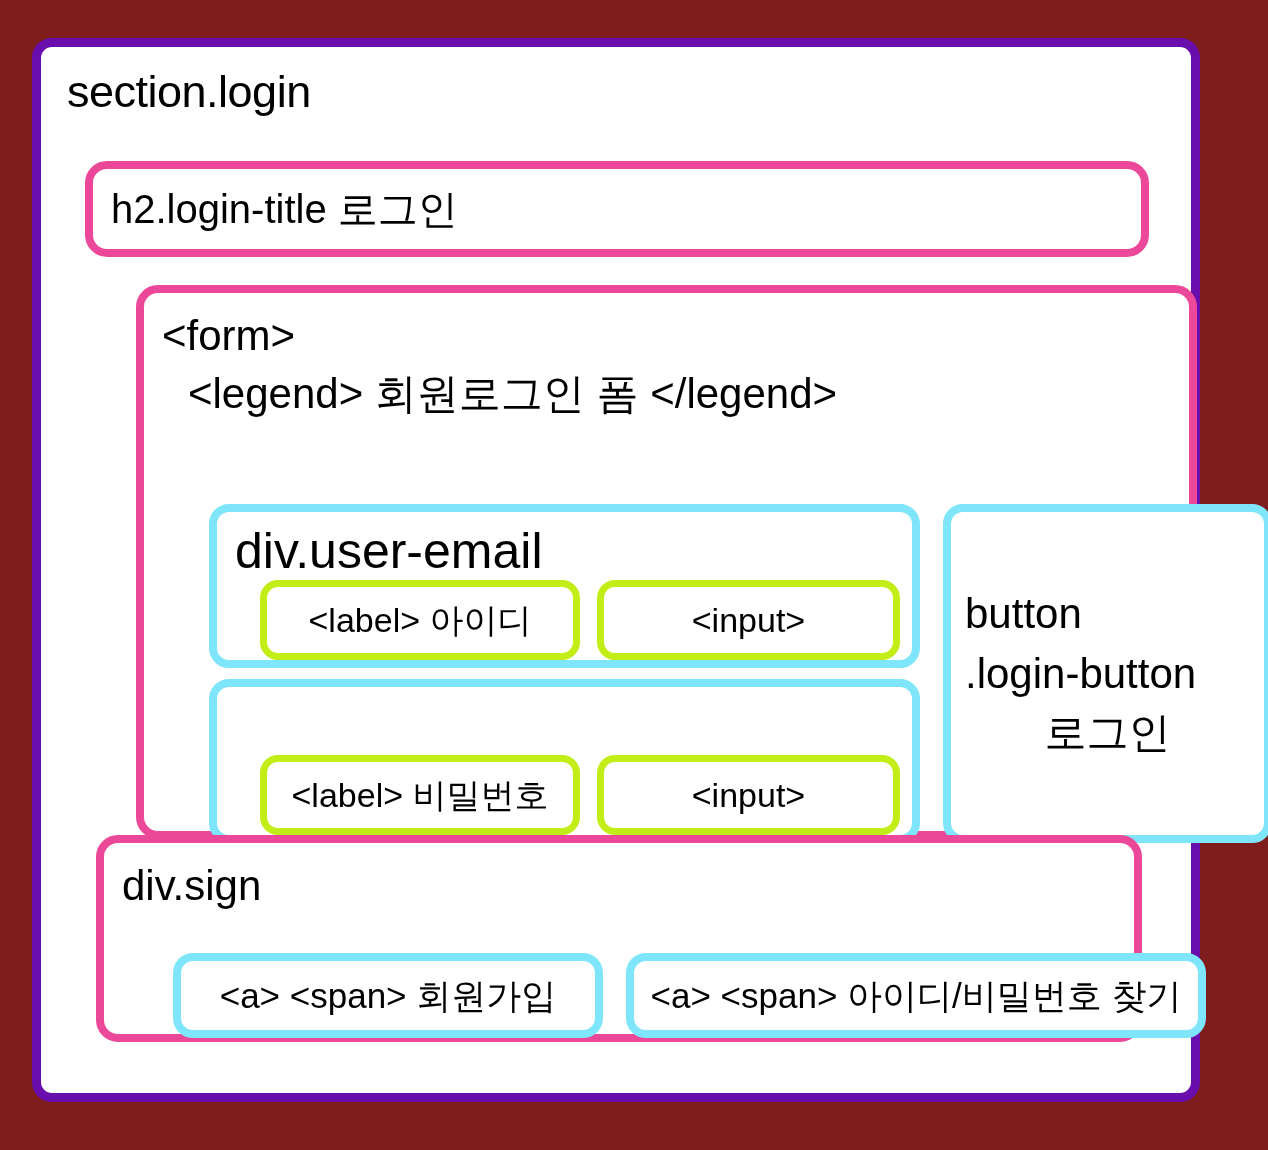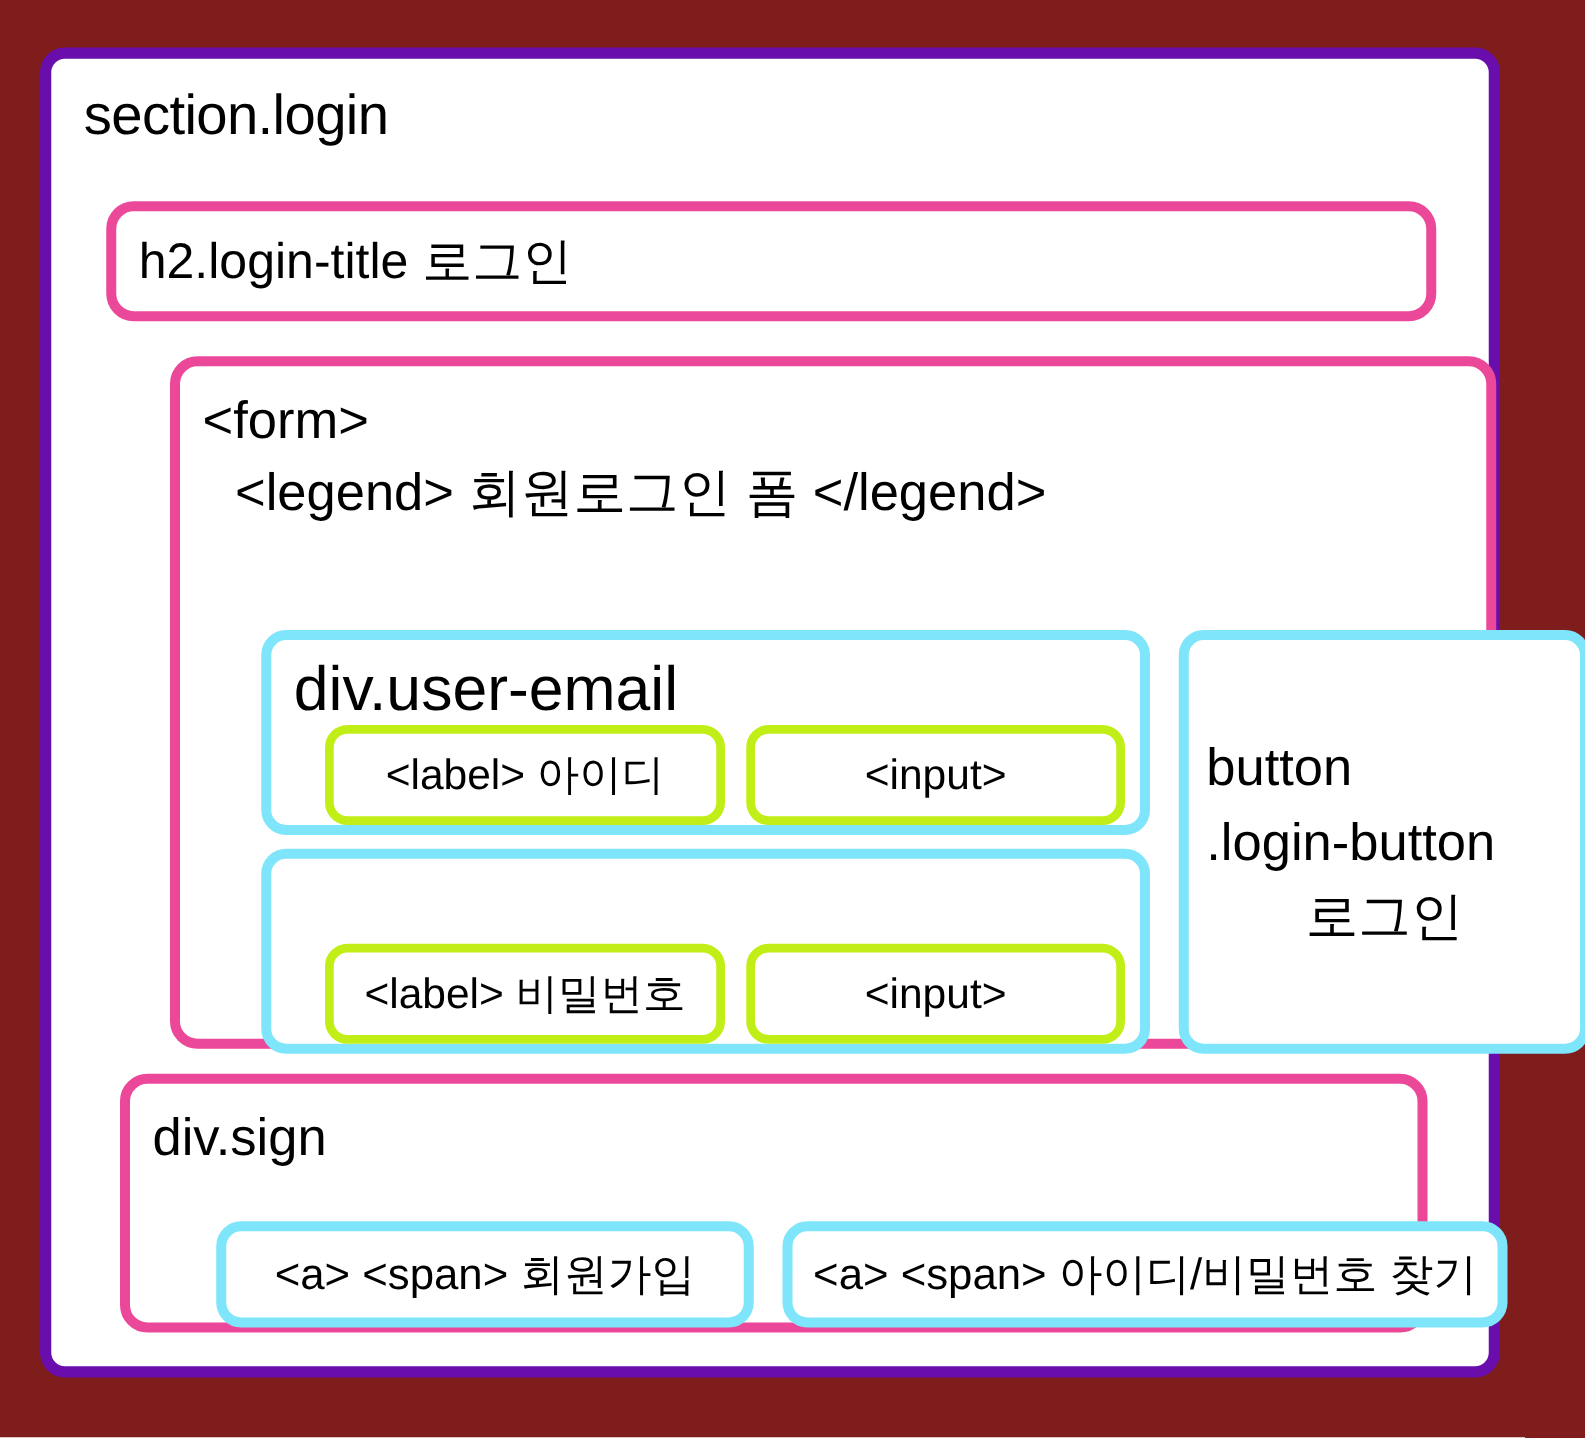--- a/index.html
+++ b/index.html
@@ -90,21 +90,21 @@
     left: 44px;
     top: 80px;
     font-size: 42px;
     line-height: 1.0;
     white-space: nowrap;
     text-align: right;
   }
 
   .sign-box {
     left: 55px;
-    top: 812px;
+    top: 788px;
     width: 1046px;
     height: 207px;
     text-decoration: underline;
   }
   .sign-label {
     position: absolute;
     left: 18px;
     top: 22px;
     font-size: 42px;
     line-height: 1.0;

